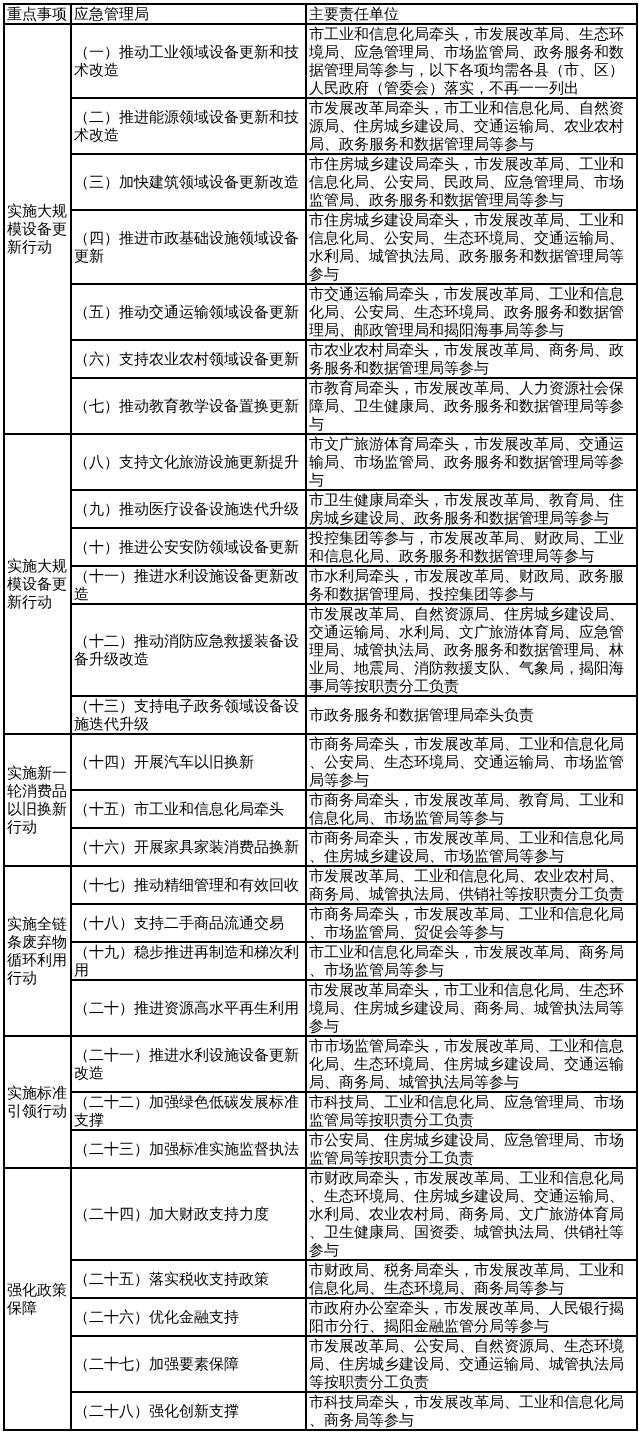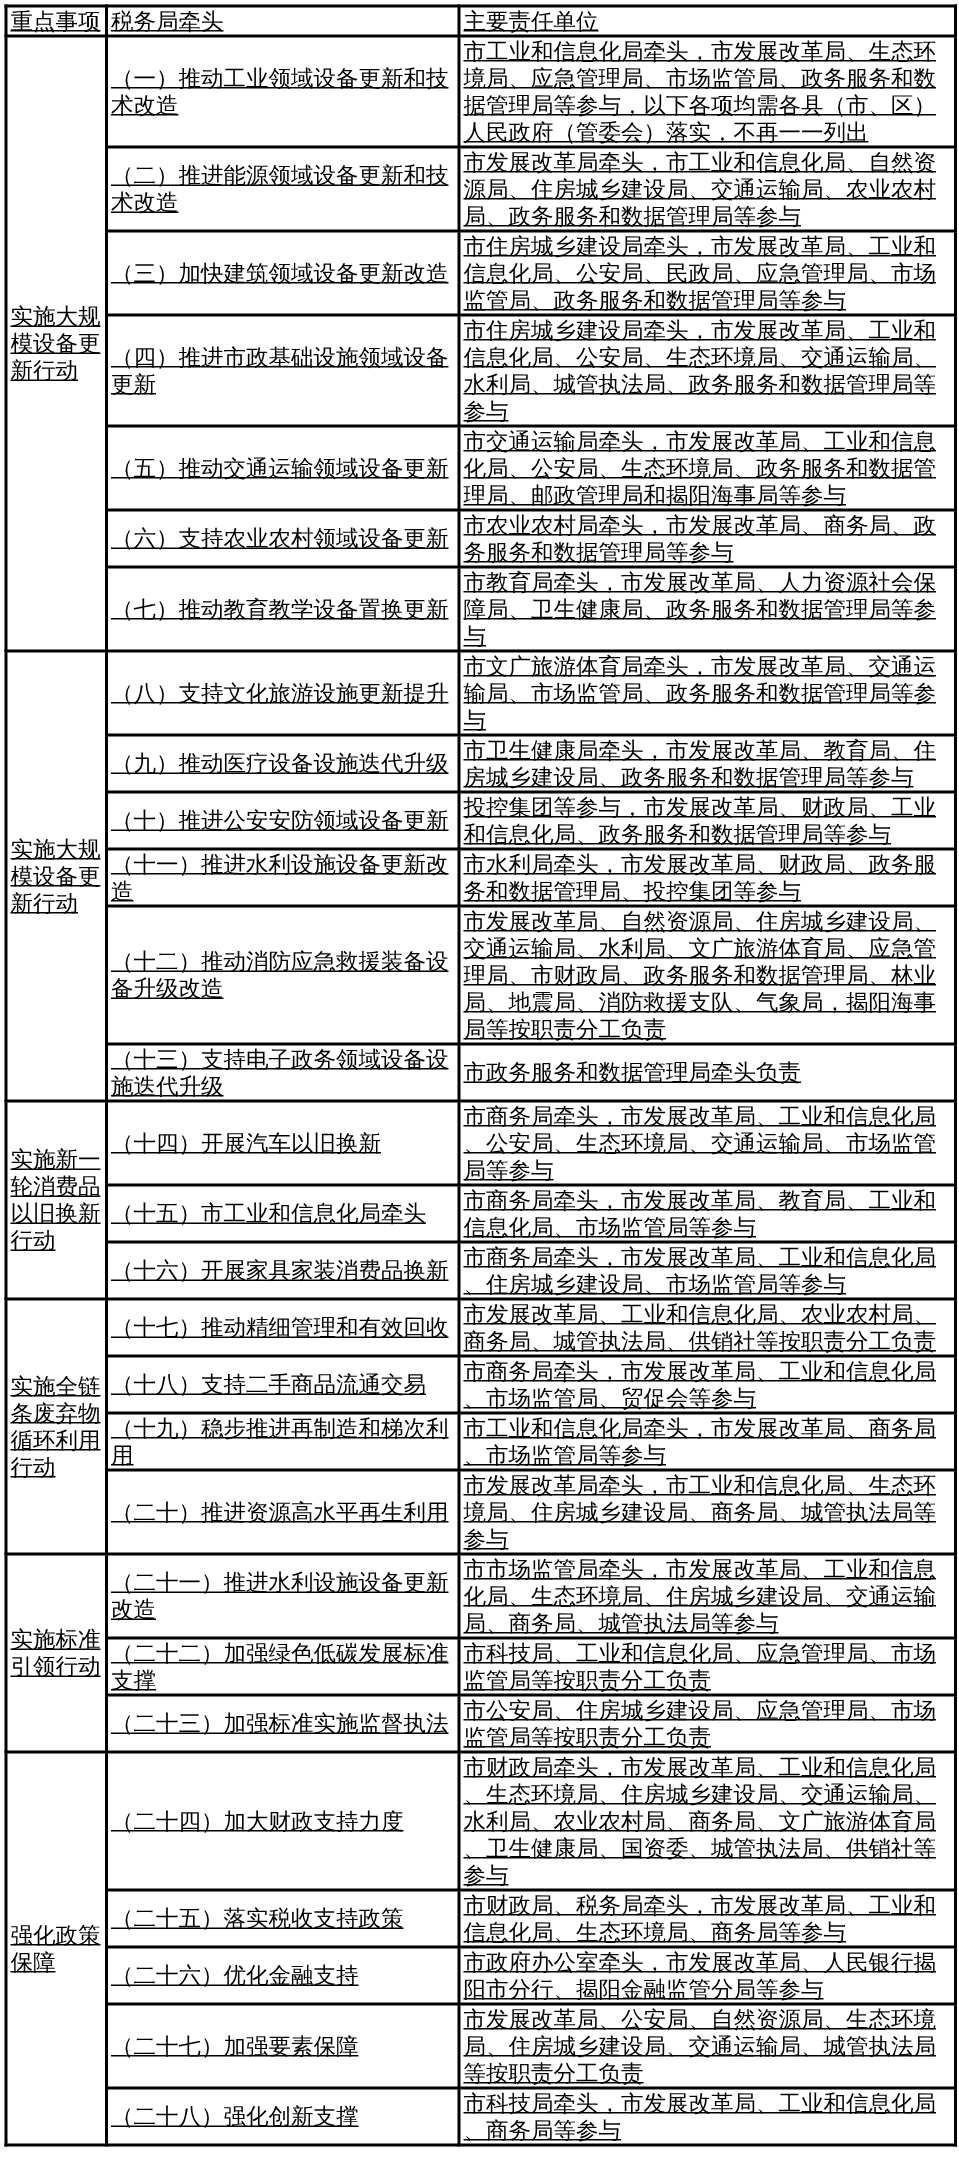--- a/index.html
+++ b/index.html
@@ -12,21 +12,20 @@
       width: 639px;
       background: #ffffff;
       padding: 3px;
       box-sizing: border-box;
     }
     table.resp-table {
       border-collapse: collapse;
       table-layout: fixed;
       width: 633px;
       background: #ffffff;
-      text-decoration: underline;
     }
     table.resp-table col.c1 { width: 67px; }
     table.resp-table col.c2 { width: 235px; }
     table.resp-table col.c3 { width: 331px; }
     table.resp-table th,
     table.resp-table td {
       border: 2px solid #000000;
       color: #000000;
       font-size: 15px;
       line-height: 18px;
@@ -55,21 +54,21 @@
 <div class="page">
   <table class="resp-table">
     <colgroup>
       <col class="c1">
         <col class="c2">
         <col class="c3">
     </colgroup>
     <thead>
       <tr>
         <th>重点事项</th>
-        <th>税务局牵头</th>
+        <th>应急管理局</th>
         <th>主要责任单位</th>
       </tr>
     </thead>
     <tbody>
 
       <tr>
         <td class="category-cell" rowspan="7">实施大规模设备更新行动</td>
         <td>（一）推动工业领域设备更新和技术改造</td>
         <td>市工业和信息化局牵头，市发展改革局、生态环境局、应急管理局、市场监管局、政务服务和数据管理局等参与，以下各项均需各县（市、区）人民政府（管委会）落实，不再一一列出</td>
       </tr>
@@ -110,21 +109,21 @@
       <tr>
         <td>（十）推进公安安防领域设备更新</td>
         <td>投控集团等参与，市发展改革局、财政局、工业和信息化局、政务服务和数据管理局等参与</td>
       </tr>
       <tr>
         <td>（十一）推进水利设施设备更新改造</td>
         <td>市水利局牵头，市发展改革局、财政局、政务服务和数据管理局、投控集团等参与</td>
       </tr>
       <tr>
         <td>（十二）推动消防应急救援装备设备升级改造</td>
-        <td>市发展改革局、自然资源局、住房城乡建设局、交通运输局、水利局、文广旅游体育局、应急管理局、市财政局、政务服务和数据管理局、林业局、地震局、消防救援支队、气象局，揭阳海事局等按职责分工负责</td>
+        <td>市发展改革局、自然资源局、住房城乡建设局、交通运输局、水利局、文广旅游体育局、应急管理局、城管执法局、政务服务和数据管理局、林业局、地震局、消防救援支队、气象局，揭阳海事局等按职责分工负责</td>
       </tr>
       <tr>
         <td>（十三）支持电子政务领域设备设施迭代升级</td>
         <td>市政务服务和数据管理局牵头负责</td>
       </tr>
 
       <tr>
         <td class="category-cell" rowspan="3">实施新一轮消费品以旧换新行动</td>
         <td>（十四）开展汽车以旧换新</td>
         <td>市商务局牵头，市发展改革局、工业和信息化局、公安局、生态环境局、交通运输局、市场监管局等参与</td>

